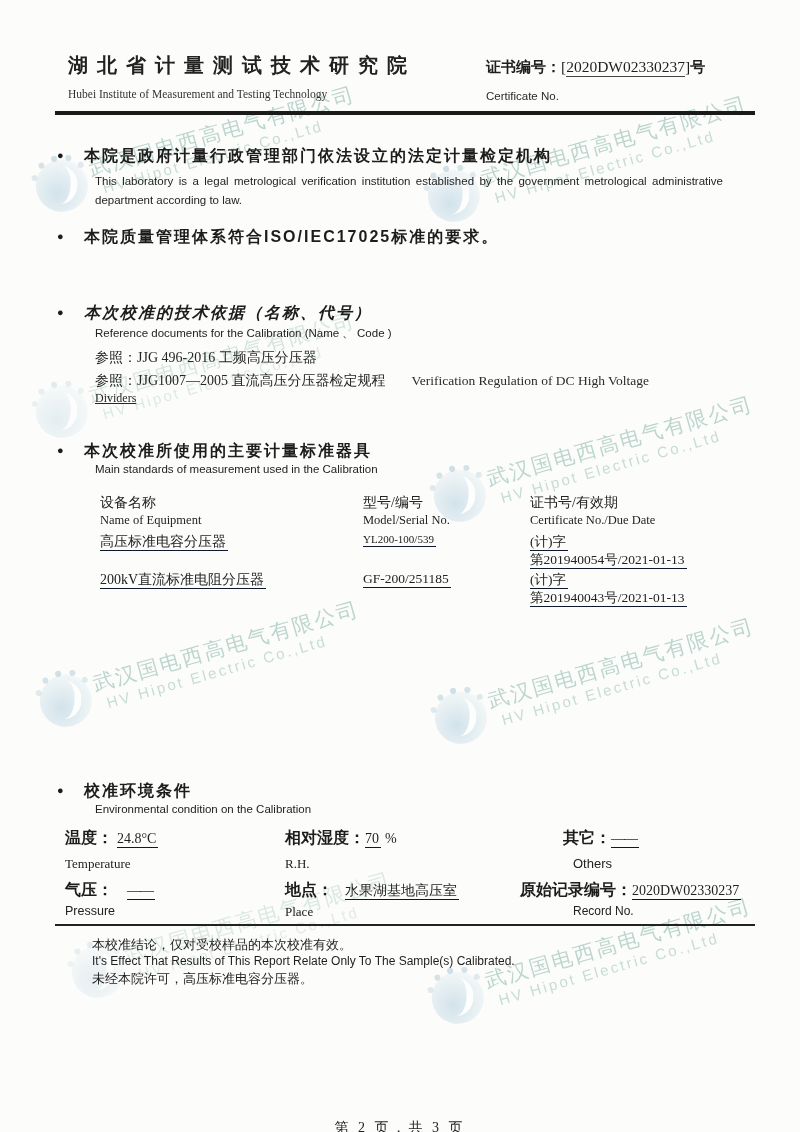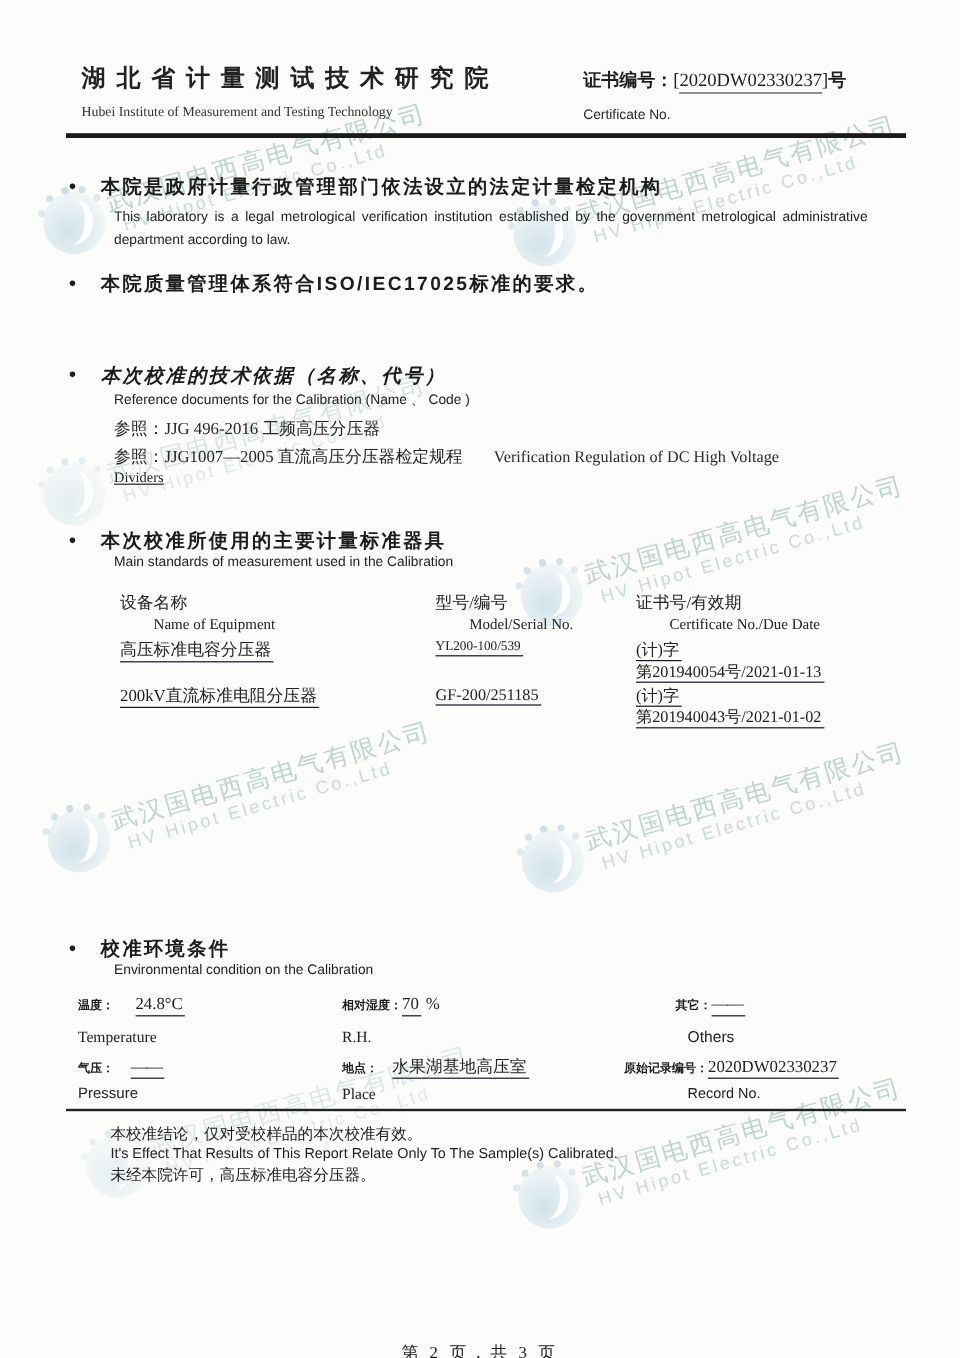--- a/index.html
+++ b/index.html
@@ -42,24 +42,24 @@
   .sec-head{position:absolute;left:84px;font-size:16px;font-weight:bold;letter-spacing:2px;white-space:nowrap;color:#1c1c1c;}
   .sec-head::before{content:"●";position:absolute;left:-27px;top:3px;font-size:11px;letter-spacing:0;}
   .sec-sub{position:absolute;left:95px;font-size:11.5px;color:#222;white-space:nowrap;}
   .body-en{position:absolute;left:95px;width:628px;font-size:11.5px;line-height:19px;text-align:justify;color:#1e1e1e;}
 
   .ref-line{position:absolute;left:95px;font-size:14px;color:#262626;white-space:nowrap;}
   .ref-en{font-size:13.5px;margin-left:26px;color:#2b2b2b;}
 
   .t-c1{left:100px;} .t-c2{left:363px;} .t-c3{left:530px;}
   .t-cell{position:absolute;font-size:14px;color:#222;white-space:nowrap;}
-  .t-en{font-size:12.5px;margin-left:28px;}
+  .t-en{font-size:12.5px;}
   .uv{border-bottom:1px solid #0f172a;padding:0 2px 1px 0;}
 
-  .env-label{font-weight:bold;font-size:10px;color:#1c1c1c;}
+  .env-label{font-weight:bold;font-size:16px;color:#1c1c1c;}
   .env-cell{position:absolute;font-size:14px;white-space:nowrap;}
   .env-en{position:absolute;font-size:13px;color:#222;white-space:nowrap;}
   .dash{letter-spacing:-1px;}
 
   .note{position:absolute;left:65px;white-space:nowrap;color:#1e1e1e;margin-left:27px;}
   .page-num{position:absolute;left:0;top:1119px;width:100%;text-align:center;
             font-size:14px;letter-spacing:3px;color:#222;}
 </style>
 </head>
 <body>
@@ -157,28 +157,28 @@
     <div class="t-cell t-c3 t-en serif" style="top:513px;">Certificate No./Due Date</div>
 
     <div class="t-cell t-c1 serif" style="top:533px;"><span class="uv">高压标准电容分压器</span></div>
     <div class="t-cell t-c2 serif" style="top:533px;font-size:11px;"><span class="uv">YL200-100/539</span></div>
     <div class="t-cell t-c3 serif" style="top:533px;font-size:13.5px;"><span class="uv">(计)字</span></div>
     <div class="t-cell t-c3 serif" style="top:551px;font-size:13.5px;"><span class="uv">第201940054号/2021-01-13</span></div>
 
     <div class="t-cell t-c1 serif" style="top:571px;"><span class="uv">200kV直流标准电阻分压器</span></div>
     <div class="t-cell t-c2 serif" style="top:571px;font-size:13.5px;"><span class="uv">GF-200/251185</span></div>
     <div class="t-cell t-c3 serif" style="top:571px;font-size:13.5px;"><span class="uv">(计)字</span></div>
-    <div class="t-cell t-c3 serif" style="top:589px;font-size:13.5px;"><span class="uv">第201940043号/2021-01-02</span></div>
+    <div class="t-cell t-c3 serif" style="top:589px;font-size:13.5px;"><span class="uv">第201940043号/2021-01-13</span></div>
 
     <div class="sec-head" style="top:781px;">校准环境条件</div>
     <div class="sec-sub" style="top:803px;">Environmental condition on the Calibration</div>
 
     <div class="env-cell" style="left:65px;top:828px;">
       <span class="env-label">温度：</span>
-      <span class="serif uv" style="margin-left:14px;">24.8°C</span>
+      <span class="serif uv" style="">24.8°C</span>
     </div>
     <div class="env-cell" style="left:285px;top:828px;">
       <span class="env-label">相对湿度：</span><span class="serif uv">70</span>
       <span class="serif">%</span>
     </div>
     <div class="env-cell" style="left:563px;top:828px;">
       <span class="env-label">其它：</span><span class="serif uv dash">——</span>
     </div>
 
     <div class="env-en serif" style="left:65px;top:856px;">Temperature</div>

